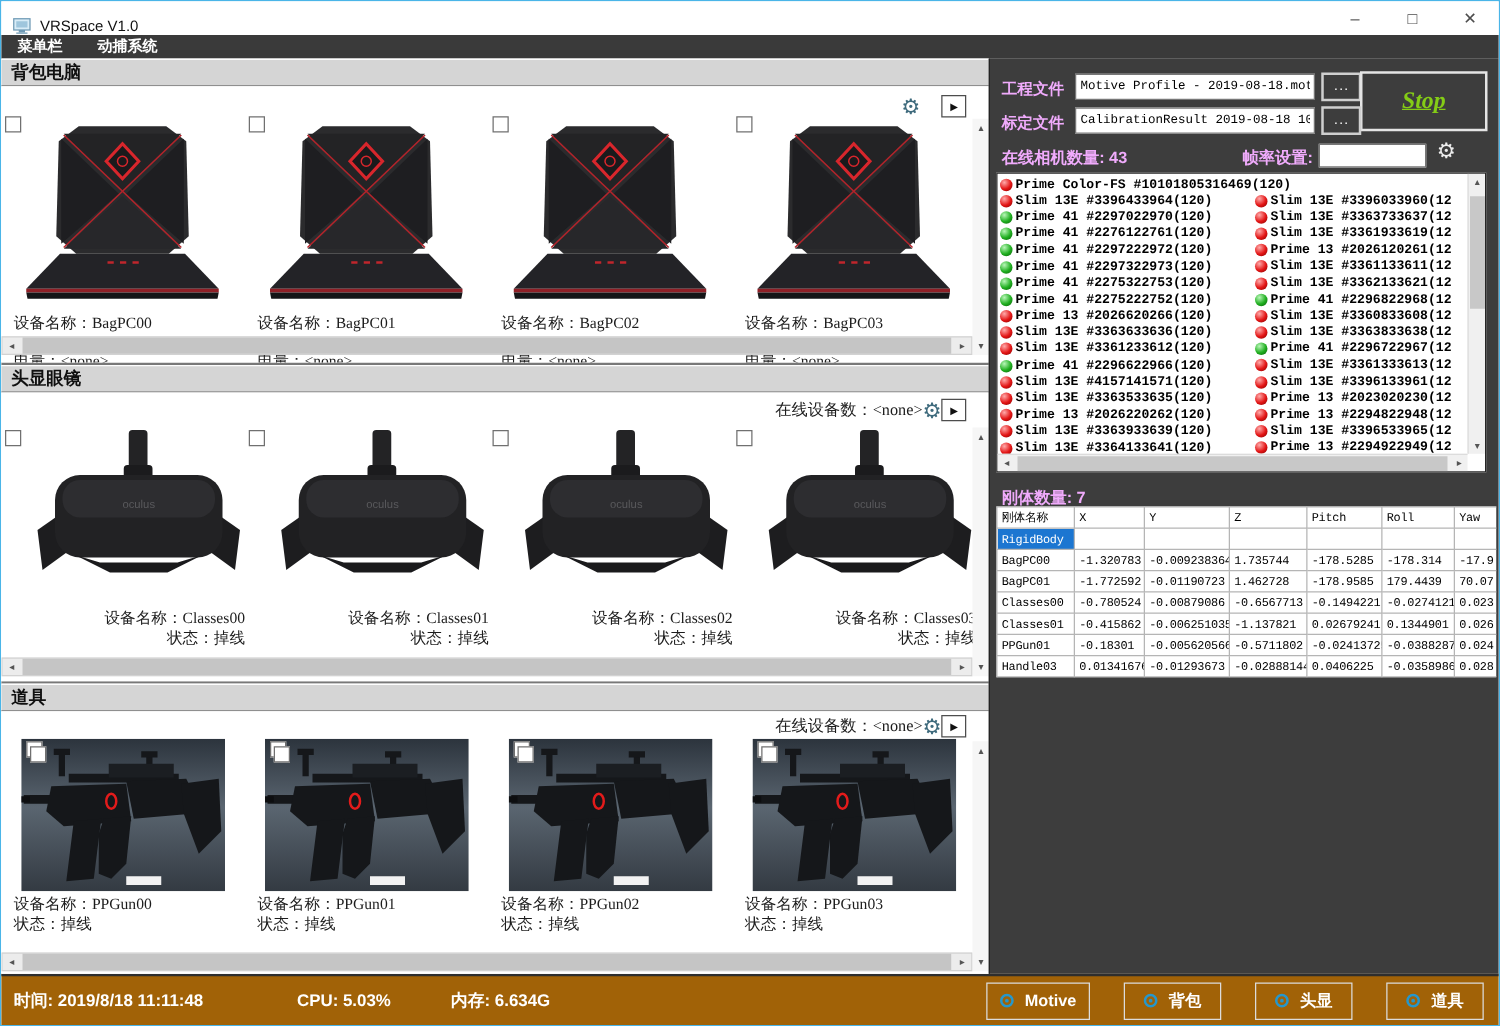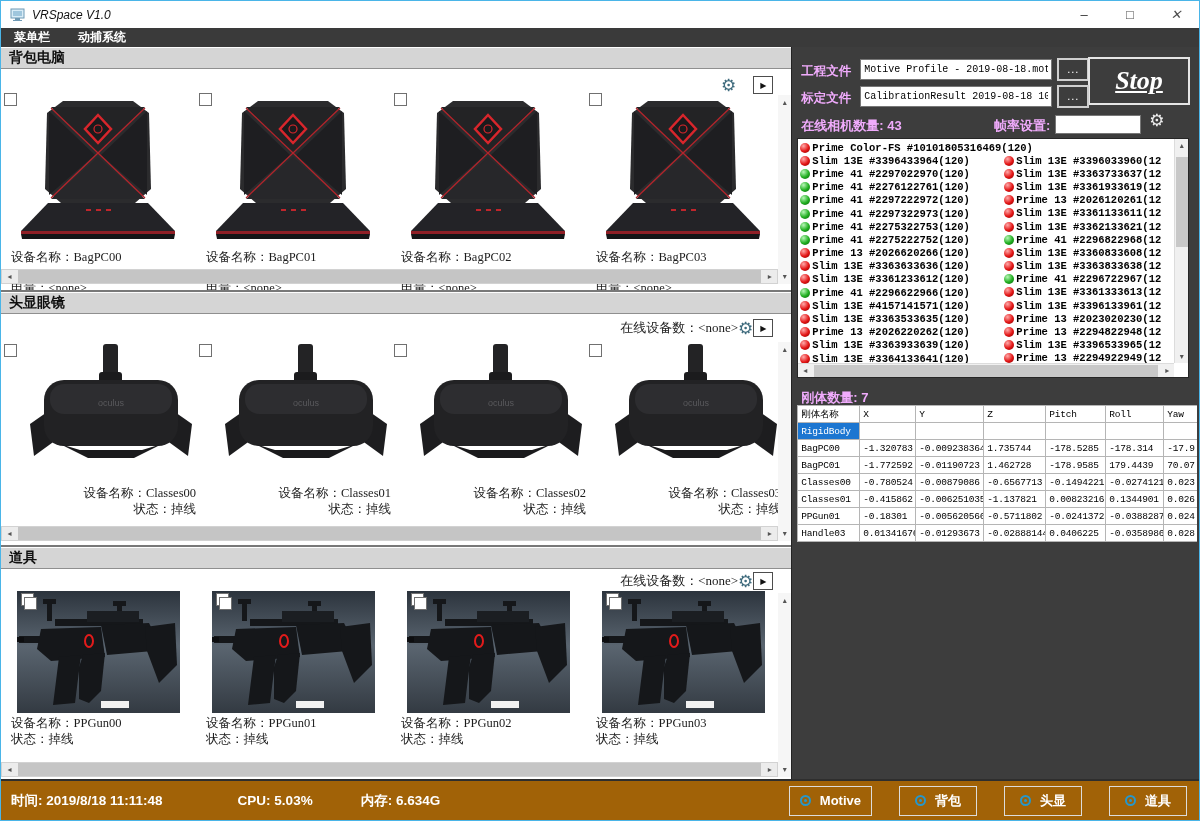--- a/index.html
+++ b/index.html
@@ -1,20 +1,20 @@
 <!DOCTYPE html>
 <html><head>
 <meta charset="utf-8">
 <style>
 * { margin:0; padding:0; box-sizing:border-box; }
 body { width:1200px; height:821px; overflow:hidden; font-family:"Liberation Sans",sans-serif; }
 .window { width:1200px; height:821px; border:1px solid #4ab5e8; background:#fff; position:relative; overflow:hidden; display:flex; flex-direction:column; }
 
 
-.titlebar { height:27px; background:#fff; display:flex; align-items:center; flex:0 0 27px;font-style:italic; }
+.titlebar { height:27px; background:#fff; display:flex; align-items:flex-end; flex:0 0 27px; }
 .app-icon { width:15px; height:15px; margin:0 7px 0 9px; }
 .title-text { font-size:12px; color:#111; }
 .win-btns { margin-left:auto; display:flex; height:100%; }
 .win-btn { width:46px; display:flex; align-items:center; justify-content:center; color:#4d4d4d; font-size:13px; cursor:default; }
 
 
 .menubar { height:19px; background:#3a3a3a; display:flex; align-items:center; gap:28px; padding-left:13px; flex:0 0 19px; }
 .menu-item { color:#fff; font-size:12px; font-weight:bold; }
 
 .main { display:flex; height:732px; flex:0 0 732px; }
@@ -59,21 +59,21 @@
 #sec-props .vscroll { right:0; top:24px; bottom:2px; }
 .vscroll .arr { font-size:8px; color:#555; }
 
 
 .rp-label { position:absolute; color:#f0abfc; font-weight:bold; font-size:12.5px; white-space:nowrap; }
 .rp-input { position:absolute; background:#fff; border:1px solid #777; font-family:"Liberation Mono",monospace; font-size:10px; padding:0 3px; color:#000; }
 #lbl-project { left:9px; top:16px; } #inp-project { left:68px; top:12px; width:192px; height:21px; }
 #lbl-calib { left:9px; top:43px; }   #inp-calib { left:68px; top:39px; width:192px; height:21px; }
 .dots-btn { position:absolute; width:32px; height:23px; background:transparent; border:2px solid #cfcfcf; color:#fff; font-size:11px; letter-spacing:1px; line-height:1; }
 #btn-project-browse { left:265px; top:11px; } #btn-calib-browse { left:265px; top:38px; }
-#btn-stop { position:absolute; right:9px; top:10px; width:102px; height:48px; background:transparent; border:2px solid #e5e5e5; color:#ffffff; font-family:"Liberation Serif",serif; font-style:italic; font-weight:bold; font-size:26px; text-decoration:underline; display:flex; align-items:center; justify-content:center; }
+#btn-stop { position:absolute; right:9px; top:10px; width:102px; height:48px; background:transparent; border:2px solid #e5e5e5; color:#84cc16; font-family:"Liberation Serif",serif; font-style:italic; font-weight:bold; font-size:19px; text-decoration:underline; display:flex; align-items:center; justify-content:center; }
 #lbl-camcount { left:9px; top:70px; font-size:13px; }
 #lbl-fps { left:190px; top:70px; width:68px; text-align:right; font-size:13px; }
 #inp-fps { left:263px; top:68px; width:86px; height:19px; }
 #fps-gear { position:absolute; left:357px; top:65px; font-size:17px; }
 
 .cam-list { position:absolute; left:5px; top:91px; width:392px; height:240px; background:#fff; border:1px solid #262626; overflow:hidden; }
 .cam-col { position:absolute; top:2px; }
 #cam-col-left { left:2px; } #cam-col-right { left:206px; top:15px; }
 .cam-row { height:13.2px; display:flex; align-items:center; white-space:nowrap; }
 .ball { width:10px; height:10px; border-radius:50%; margin-right:2px; flex:0 0 10px; }
@@ -747,21 +747,21 @@
                 <td>-0.6567713</td>
                 <td>-0.1494221</td>
                 <td>-0.02741219</td>
                 <td>0.023</td>
               </tr>
               <tr>
                 <td>Classes01</td>
                 <td>-0.415862</td>
                 <td>-0.006251035</td>
                 <td>-1.137821</td>
-                <td>0.00823216</td>
+                <td>0.02679241</td>
                 <td>0.1344901</td>
                 <td>0.026</td>
               </tr>
               <tr>
                 <td>PPGun01</td>
                 <td>-0.18301</td>
                 <td>-0.005620566</td>
                 <td>-0.5711802</td>
                 <td>-0.02413725</td>
                 <td>-0.03882879</td>

